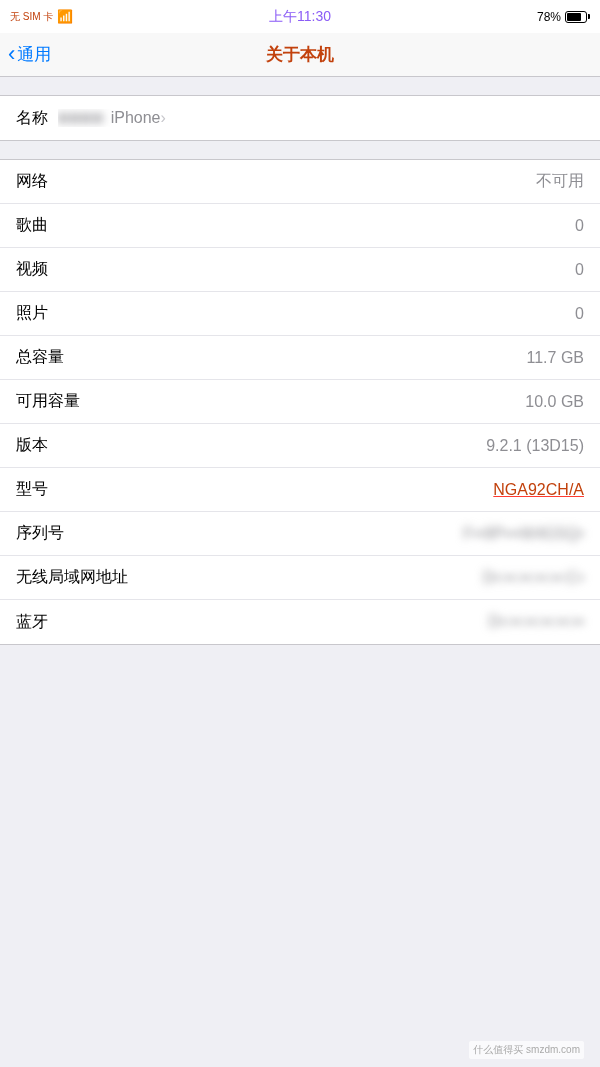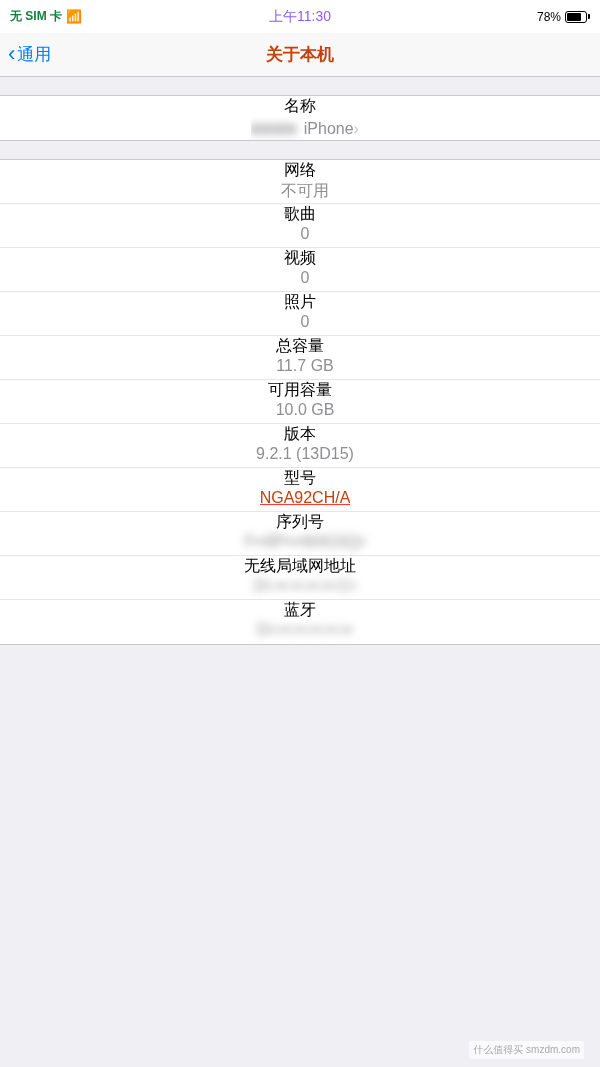--- a/index.html
+++ b/index.html
@@ -123,21 +123,20 @@
       border-bottom: 1px solid #c8c7cc;
     }
     .table-row {
       display: flex;
       align-items: center;
       justify-content: space-between;
       padding: 0 16px;
       min-height: 44px;
       border-bottom: 1px solid #e5e5ea;
       background: #fff;
-      flex-direction: column;
     }
     .table-row:last-child {
       border-bottom: none;
     }
     .row-label {
       font-size: 16px;
       color: #000;
       flex-shrink: 0;
     }
     .row-value {
@@ -200,23 +199,22 @@
       right: 16px;
       font-size: 10px;
       color: #aaa;
       background: rgba(255,255,255,0.7);
       padding: 2px 4px;
       border-radius: 2px;
     }
 
     
     .no-sim-text {
-      font-size: 12px;
-      color: #15803d;
-      font-weight: bold;
+      font-size: 10px;
+      color: #c2410c;
     }
   </style>
 </head>
 <body>
 
 <div class="status-bar">
   <div class="status-left">
     <span class="no-sim-text">无 SIM 卡</span>
     <span class="wifi-icon">📶</span>
   </div>

